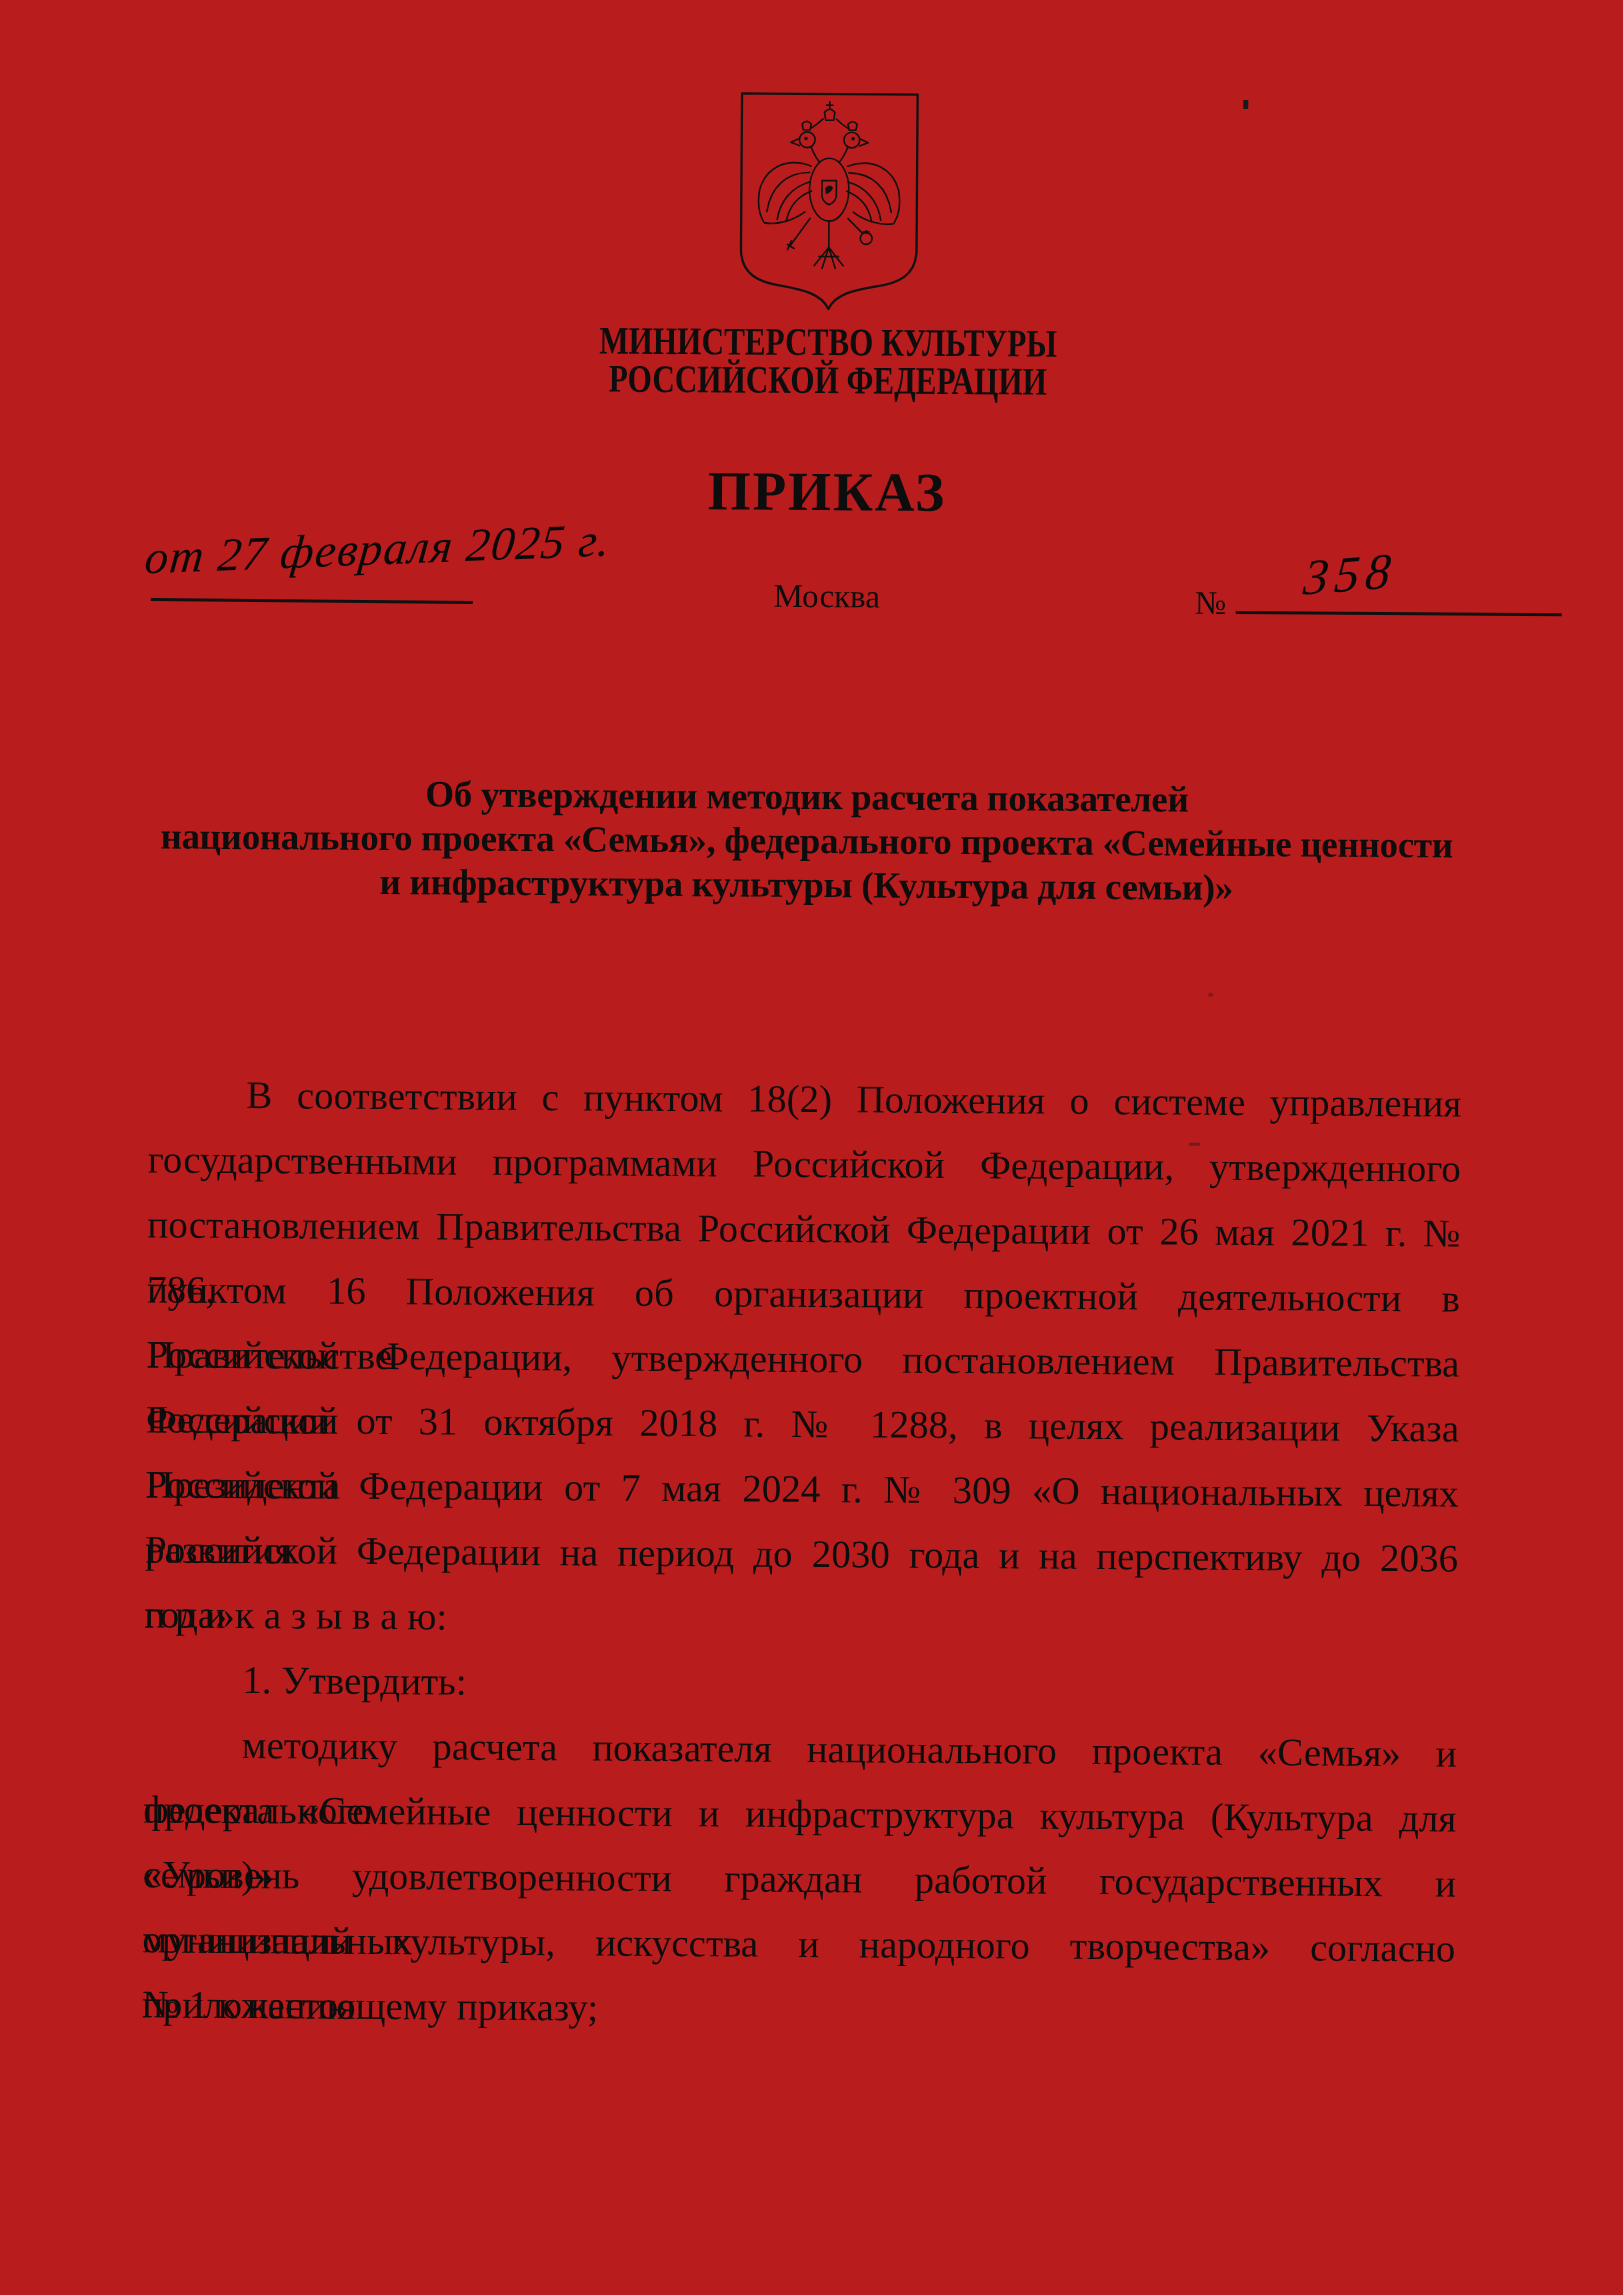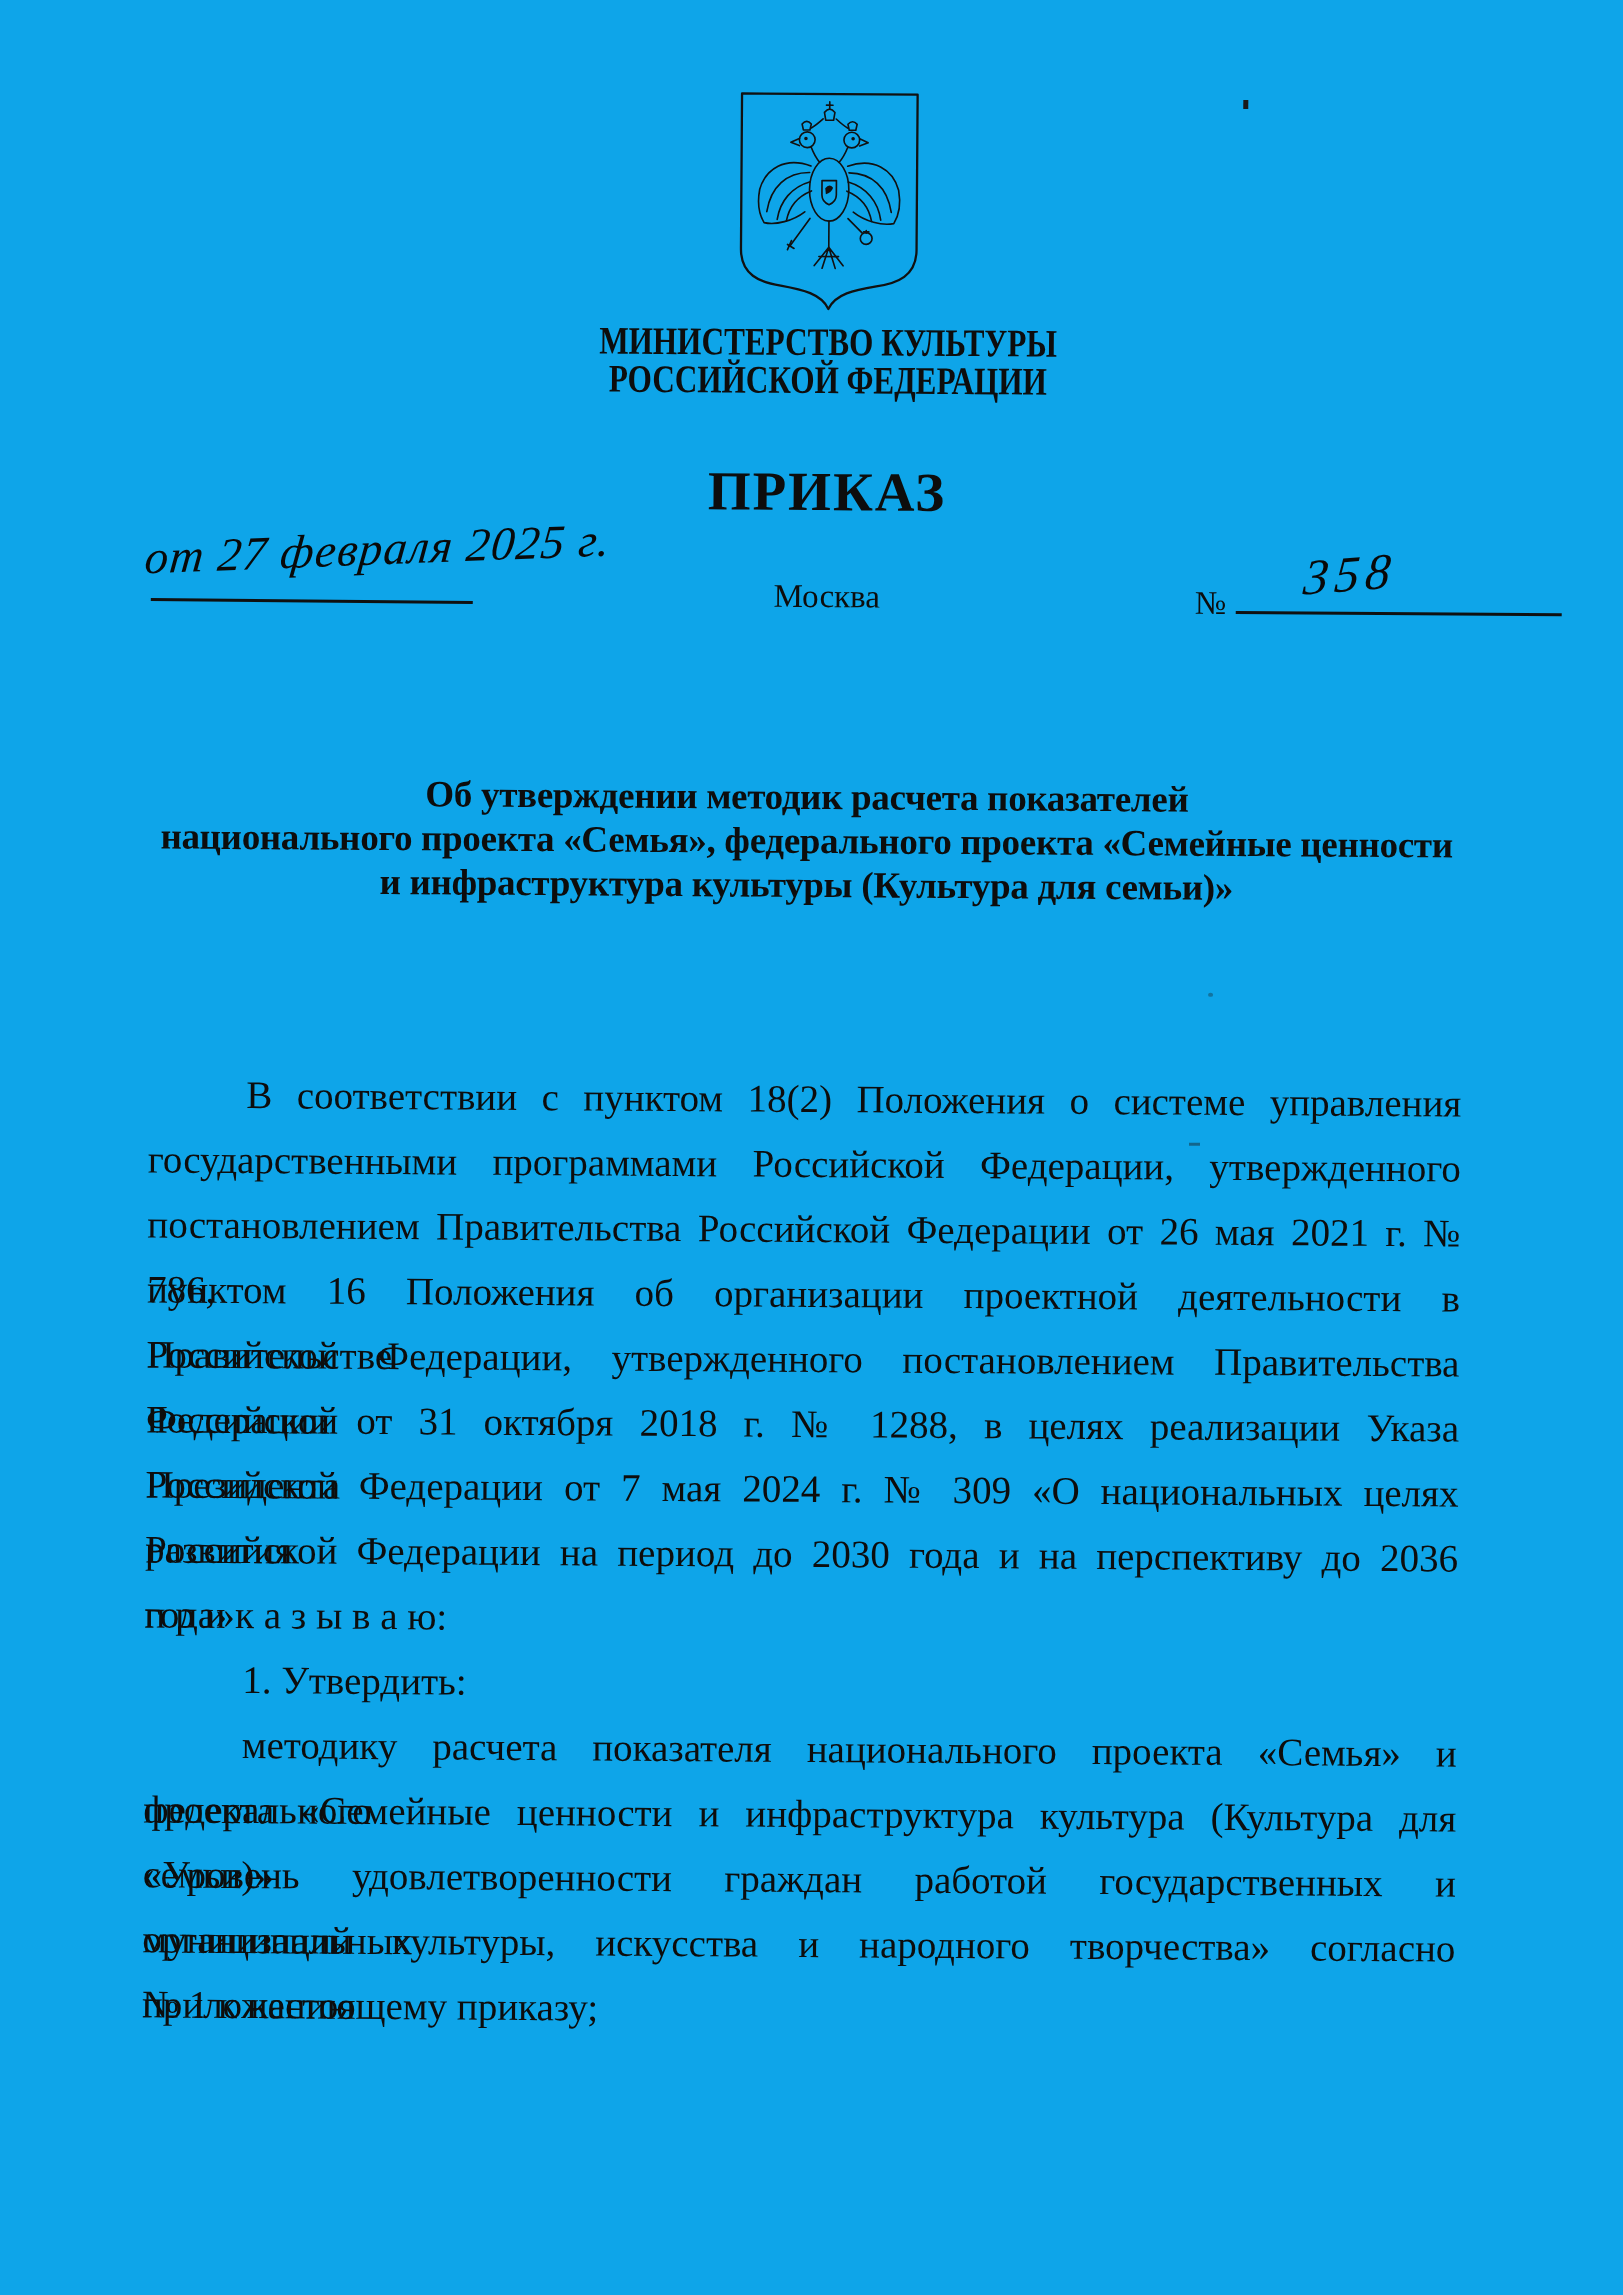--- a/index.html
+++ b/index.html
@@ -1,19 +1,19 @@
 <!DOCTYPE html>
 <html style="font-size:10.5px"><head>
 <meta charset="utf-8">
 <style>
   html,body{margin:0;padding:0;background:#e8e8e8;}
   .page{
     position:relative;
     width:1623px;height:2295px;
-    background:#0ea5e9;
+    background:#b91c1c;
     overflow:hidden;
     font-family:"Liberation Serif", serif;
     color:#0d0d0d;
   }
   .sheet{
     position:absolute;left:0;top:0;width:1623px;height:2295px;
     transform:rotate(0.4deg);
     transform-origin:812px 0px;
   }
   .emblem{

